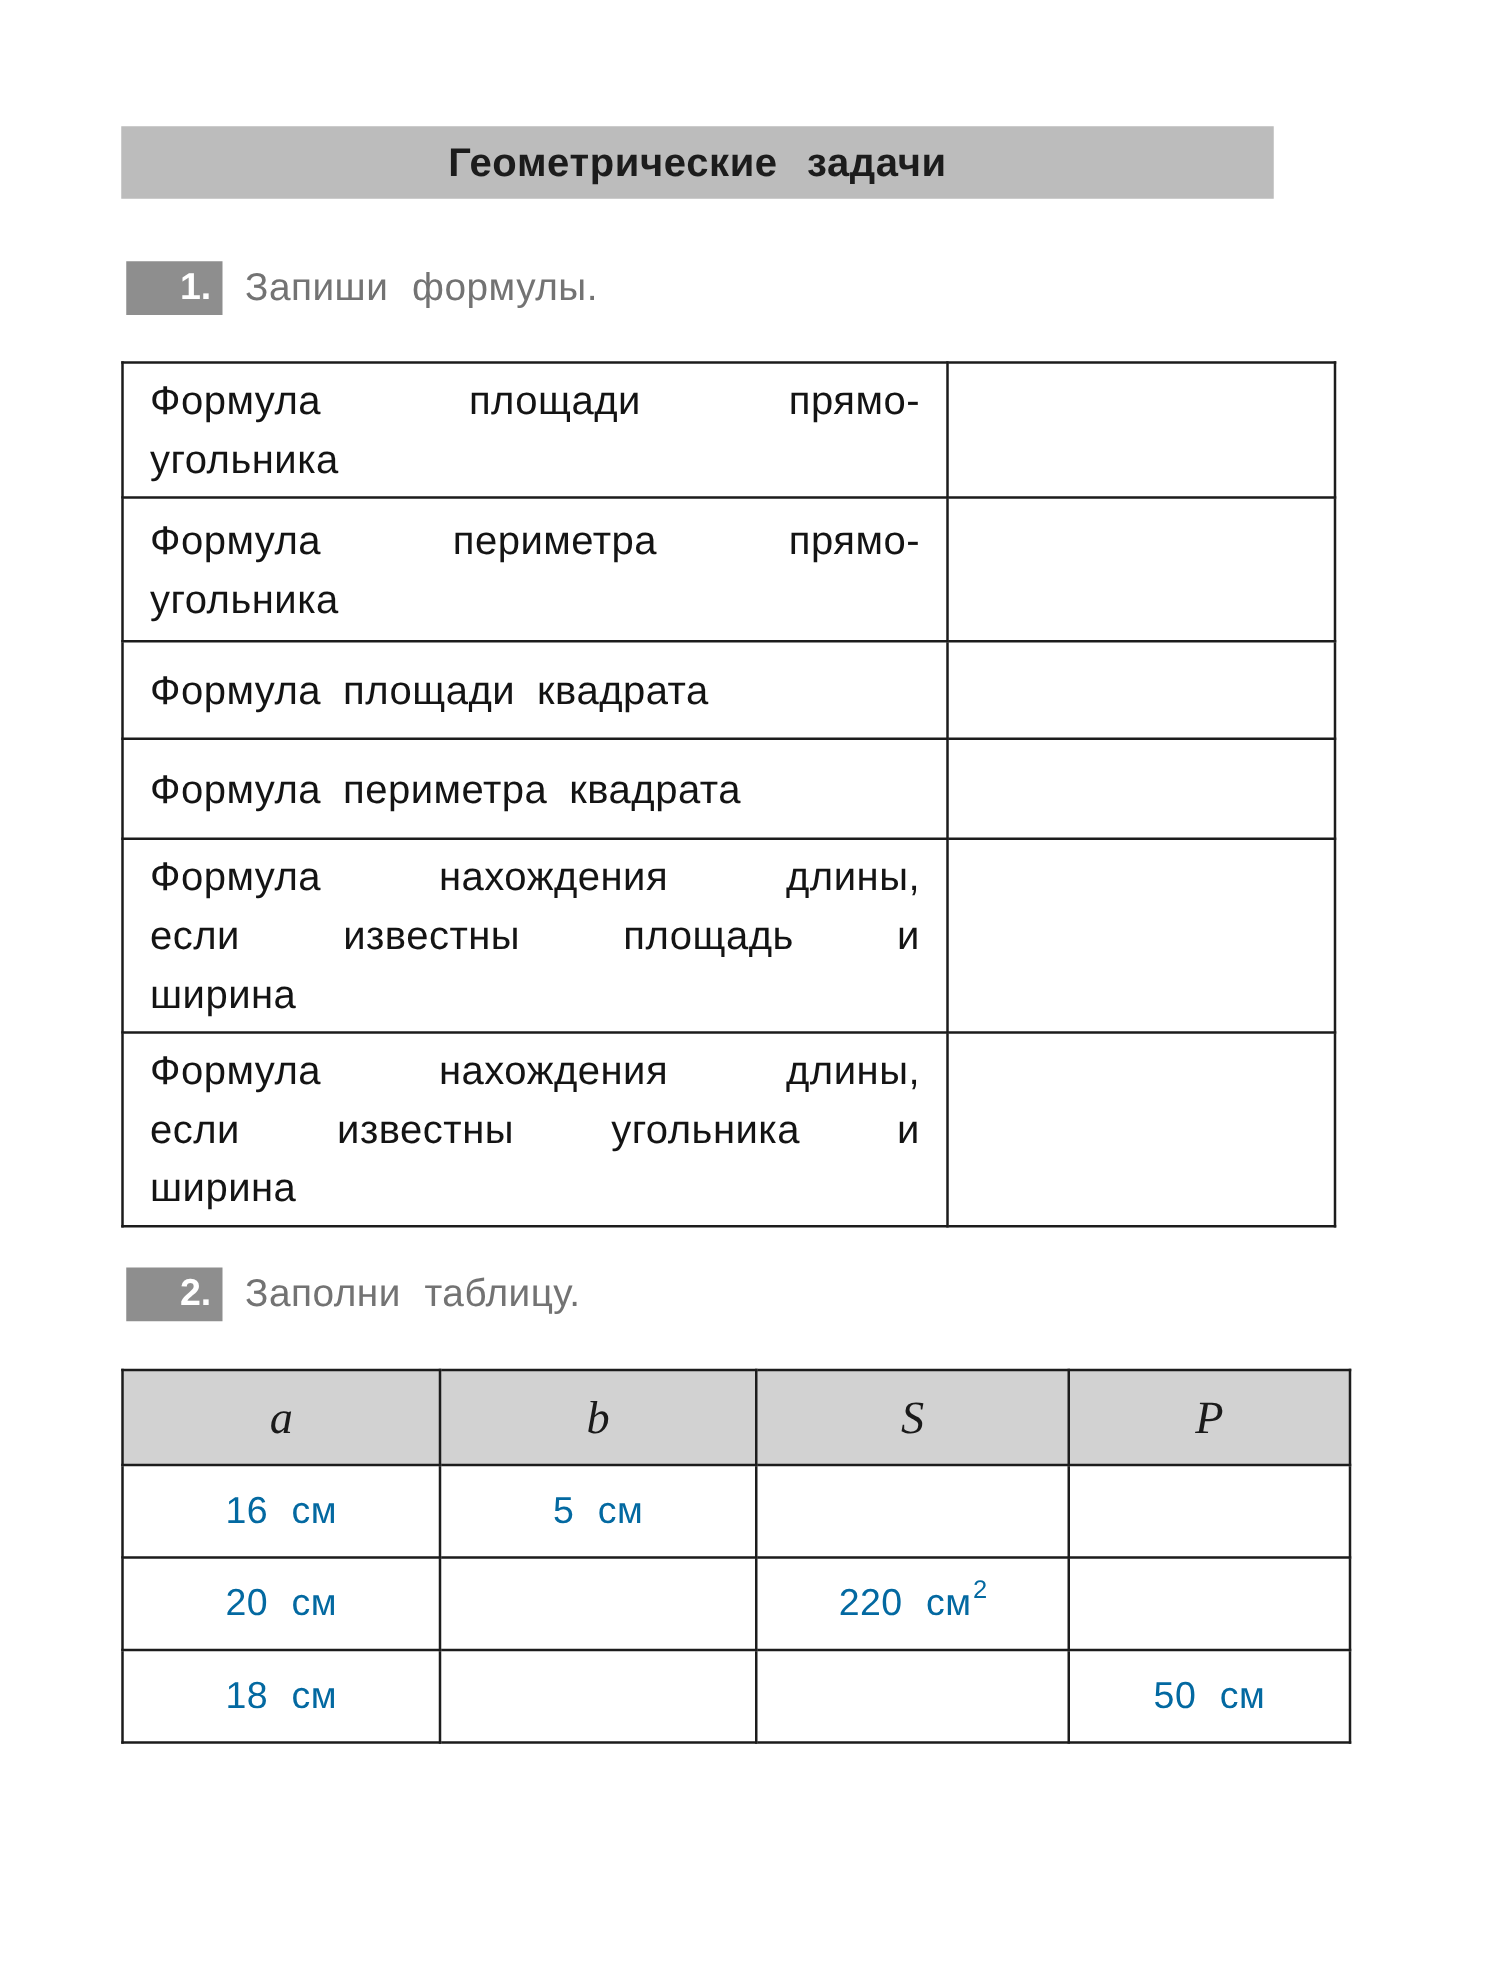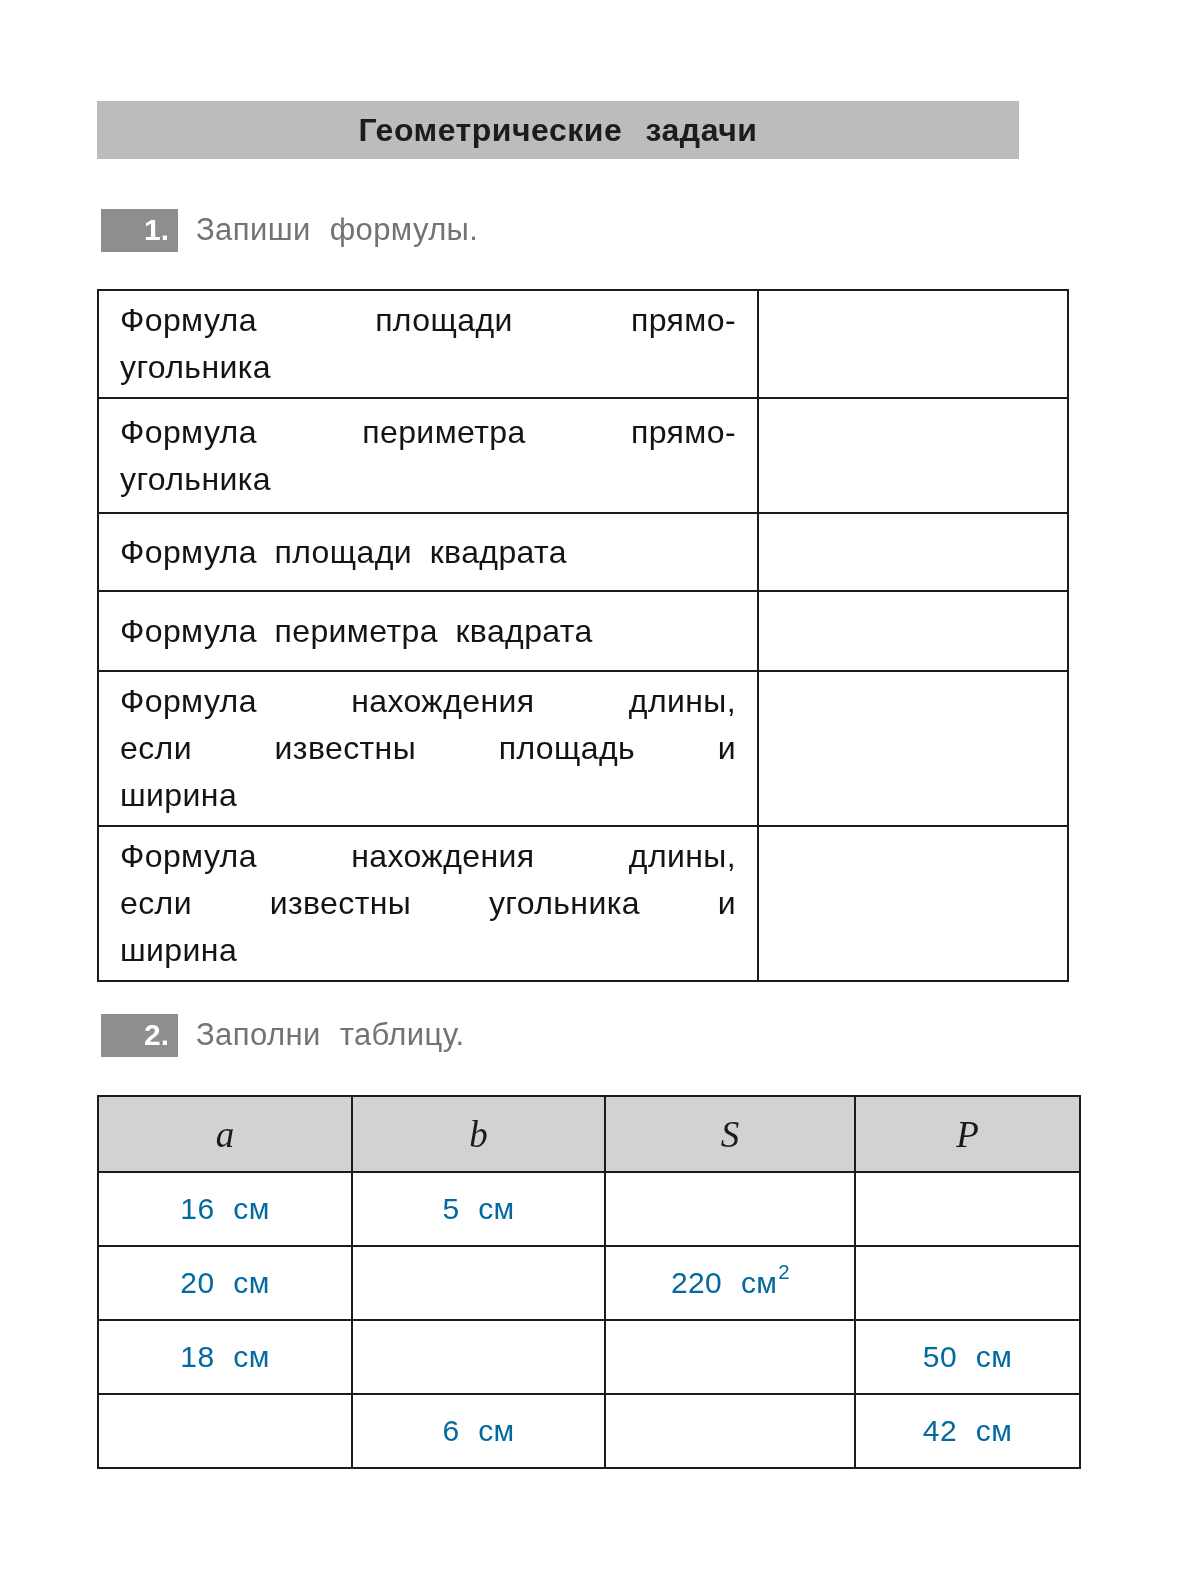--- a/index.html
+++ b/index.html
@@ -218,22 +218,16 @@
       <td class="cb"></td>
       <td class="cs"><span>220 см</span><sup>2</sup></td>
       <td class="cp"></td>
     </tr>
     <tr>
       <td class="ca">18 см</td>
       <td class="cb"></td>
       <td class="cs"><span></span><sup></sup></td>
       <td class="cp">50 см</td>
     </tr>
-    <tr>
-      <td class="ca"></td>
-      <td class="cb">6 см</td>
-      <td class="cs"><span></span><sup></sup></td>
-      <td class="cp">42 см</td>
-    </tr>
   </tbody>
     </table>
 
 </div>
 
 </body></html>

